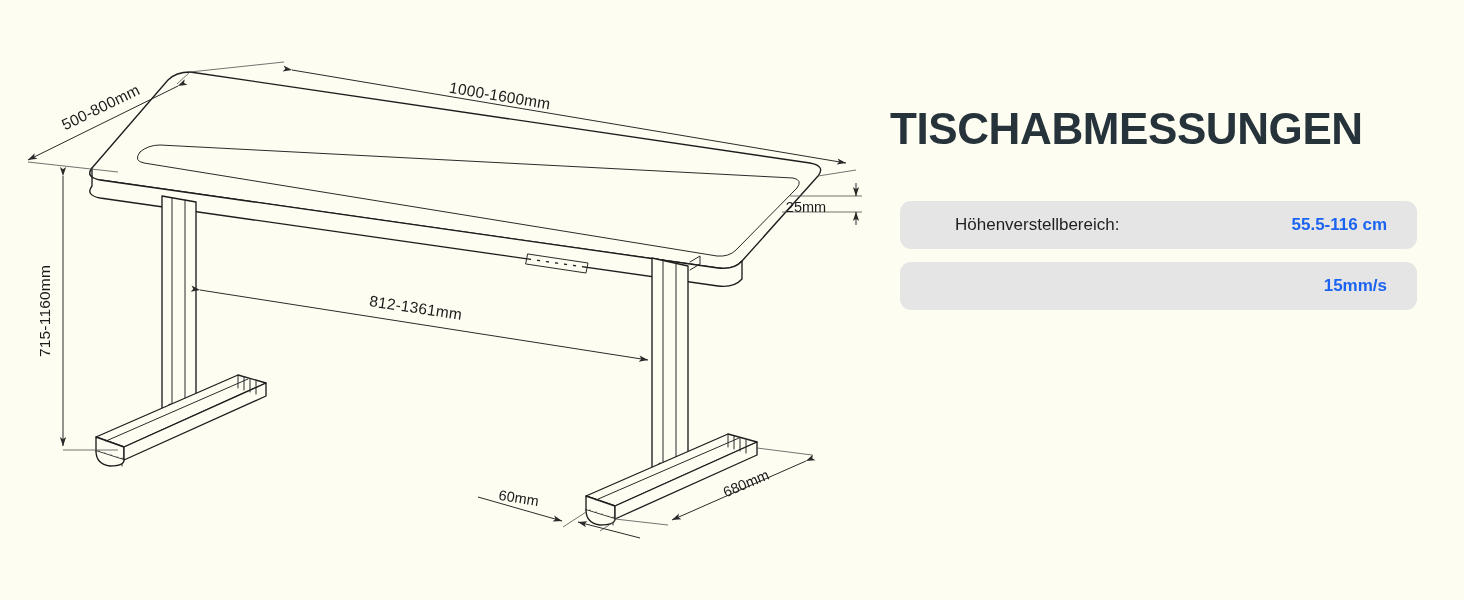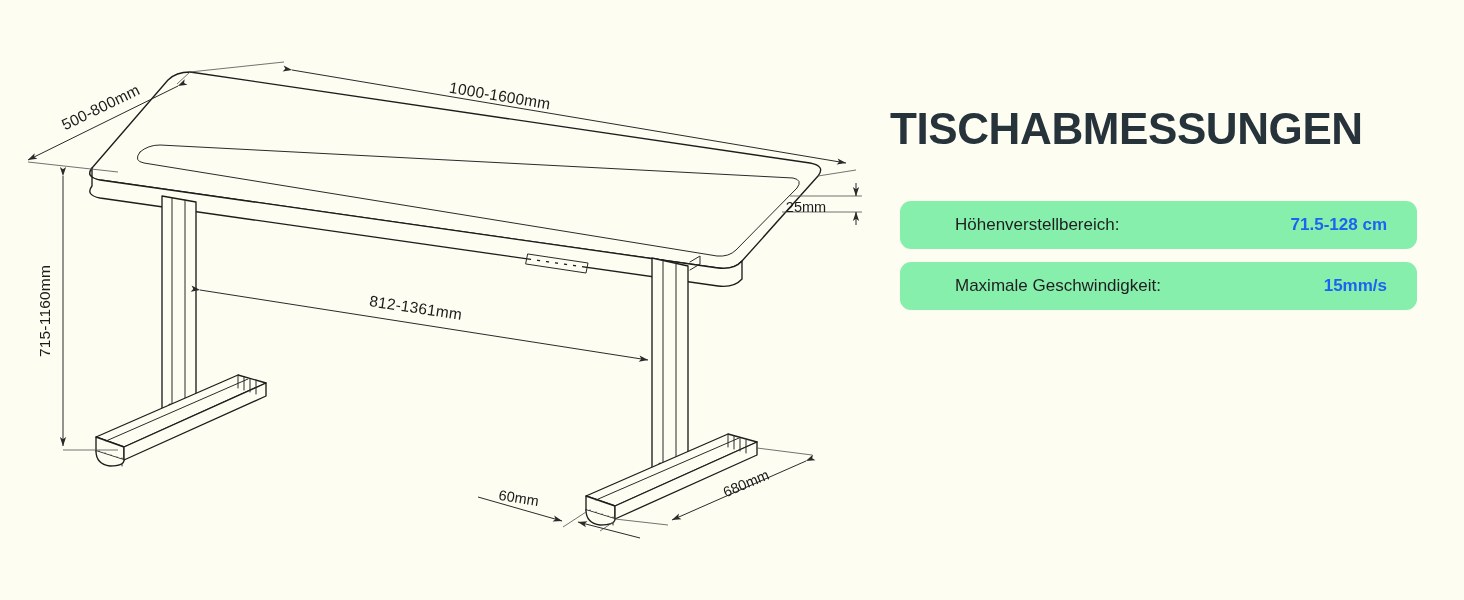--- a/index.html
+++ b/index.html
@@ -33,21 +33,21 @@
   
   #panel{position:absolute;left:888px;top:0;width:576px;height:472px;}
   #panel-title{
     position:absolute;left:2px;top:104px;
     font-size:44px;font-weight:bold;color:#27333b;
     letter-spacing:-.4px;white-space:nowrap;
   }
   #spec-list{position:absolute;left:12px;top:201px;width:517px;}
   .spec-row{
     position:relative;height:48px;margin-bottom:13px;
-    background:#86efac;border-radius:11px;
+    background:#e5e5e5;border-radius:11px;
     display:flex;align-items:center;
   }
   .spec-label{
     margin-left:55px;font-size:17px;color:#1f1f1f;white-space:nowrap;
   }
   .spec-value{
     position:absolute;right:30px;
     font-size:17px;font-weight:bold;color:#1b63f0;white-space:nowrap;
   }
 </style>
@@ -217,22 +217,21 @@
     </svg>
   </div>
 
   <div id="panel">
 
     <div id="panel-title">TISCHABMESSUNGEN</div>
 
     <div id="spec-list">
       <div class="spec-row">
         <span class="spec-label">Höhenverstellbereich:</span>
-        <span class="spec-value">71.5-128 cm</span>
+        <span class="spec-value">55.5-116 cm</span>
       </div>
       <div class="spec-row">
-        <span class="spec-label">Maximale Geschwindigkeit:</span>
         <span class="spec-value">15mm/s</span>
       </div>
     </div>
 
   </div>
 </div>
 
 </body></html>

